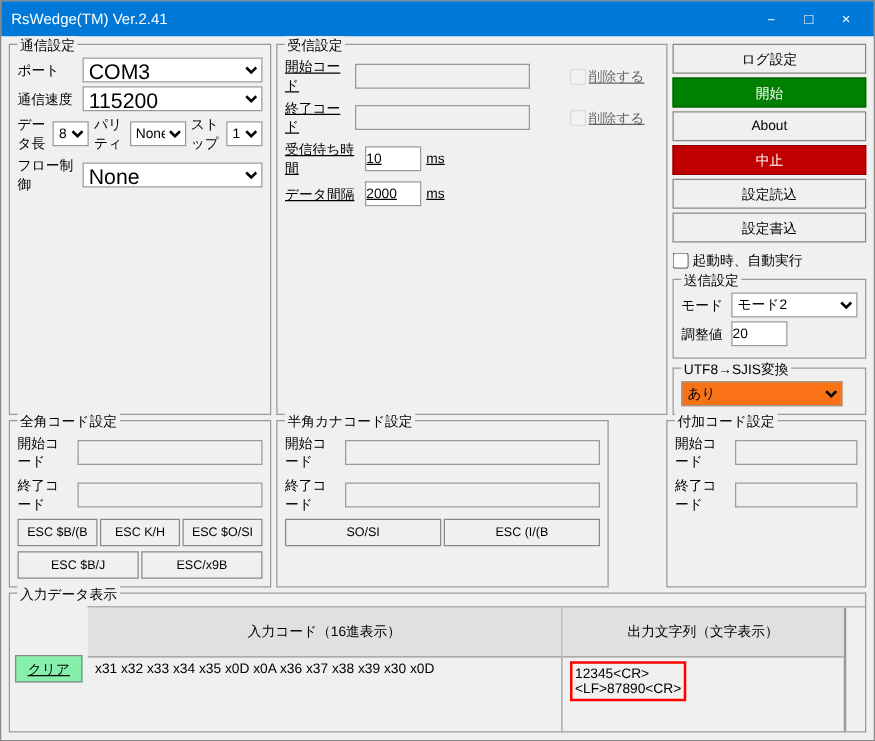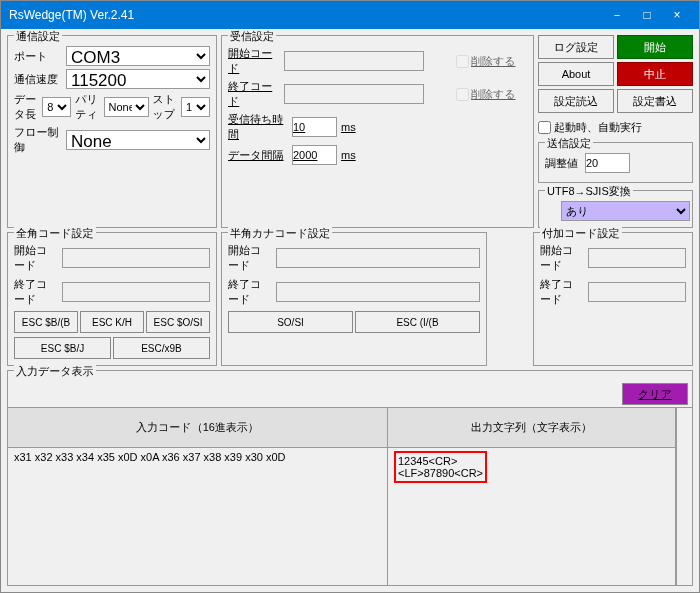--- a/index.html
+++ b/index.html
@@ -164,21 +164,21 @@
     
     .right-panel {
       width: 155px;
       flex-shrink: 0;
       display: flex;
       flex-direction: column;
       gap: 3px;
     }
     .btn-grid {
       display: grid;
-      grid-template-columns: 1fr 1fr;
+      grid-template-columns: 1fr;
       gap: 3px;
     }
     .btn {
       height: 24px;
       font-size: 11px;
       border: 1px solid #888;
       background: #f0f0f0;
       cursor: pointer;
       display: flex;
       align-items: center;
@@ -232,22 +232,21 @@
     .utf-group {
       border: 1px solid #999;
       padding: 4px 18px 6px 6px;
       position: relative;
     }
     .utf-select {
       width: 100%;
       height: 20px;
       font-size: 11px;
       border: 1px solid #999;
-      background: #c4b5fd;
-      margin-left: 16px;
+      background: #f97316;
     }
 
     
     .middle-row {
       display: flex;
       gap: 4px;
       flex-shrink: 0;
     }
 
     .zen-code {
@@ -281,35 +280,35 @@
       width: 160px;
       margin-left: 42px;
     }
 
     
     .input-display {
       flex: 1;
       border: 1px solid #999;
       position: relative;
       display: flex;
-      flex-direction: column;
+      flex-direction: row;
     }
     .input-display-header {
       display: flex;
       align-items: center;
       justify-content: flex-end;
       padding: 2px 4px;
       flex-shrink: 0;
     }
     .clear-btn {
       height: 22px;
-      width: 66px;
+      width: 54px;
       font-size: 11px;
       border: 1px solid #888;
-      background: #a21caf;
+      background: #86efac;
       cursor: pointer;
       text-decoration: underline;
     }
     .display-table {
       display: flex;
       flex: 1;
       border-top: 1px solid #999;
       overflow: hidden;
     }
     .display-col {
@@ -467,20 +466,26 @@
           <button class="btn">設定書込</button>
         </div>
         <div class="autorun-row mt4">
           <input type="checkbox" style="">
           <span>起動時、自動実行</span>
         </div>
 
         <div class="send-group mt4" style="position:relative; padding-top:10px;">
           <span class="gb-label">送信設定</span>
           <div class="send-row">
+            <span class="send-label">モード</span>
+            <select class="send-select">
+              <option>モード2</option>
+            </select>
+          </div>
+          <div class="send-row">
             <span class="send-label">調整値</span>
             <input type="text" class="adj-input" value="20" style="">
           </div>
         </div>
 
         <div class="utf-group mt4" style="position:relative; padding-top:10px;">
           <span class="gb-label">UTF8→SJIS変換</span>
           <select class="utf-select">
             <option>あり</option>
           </select>

